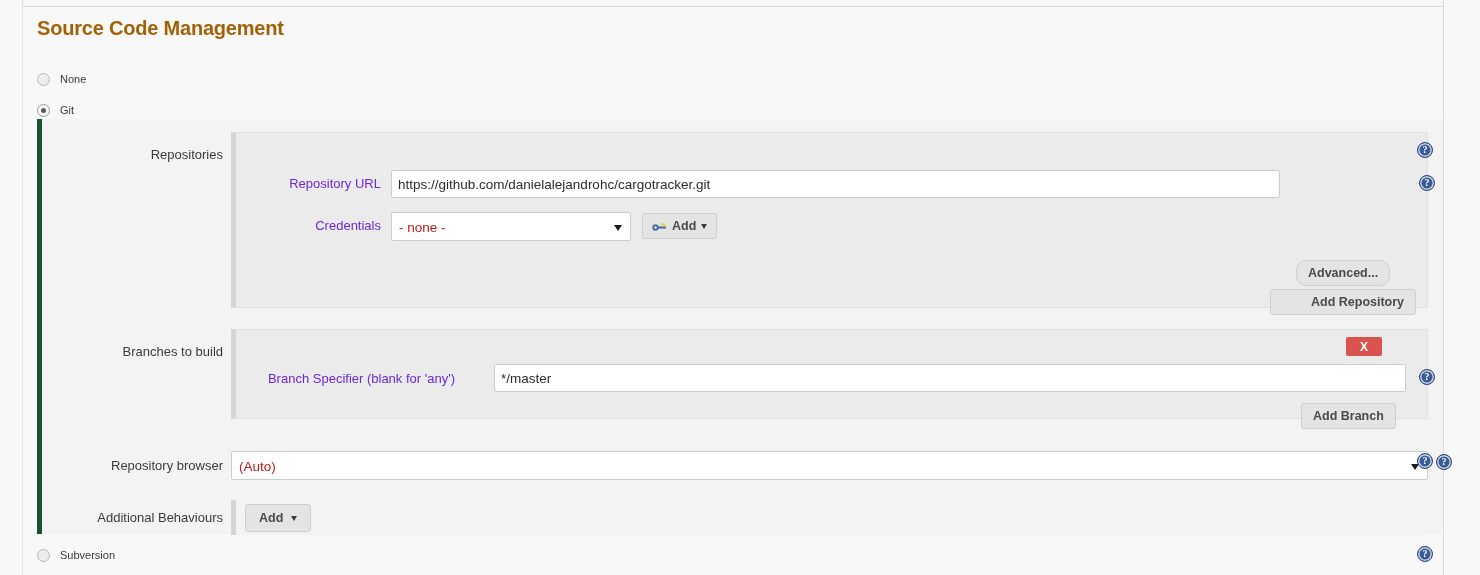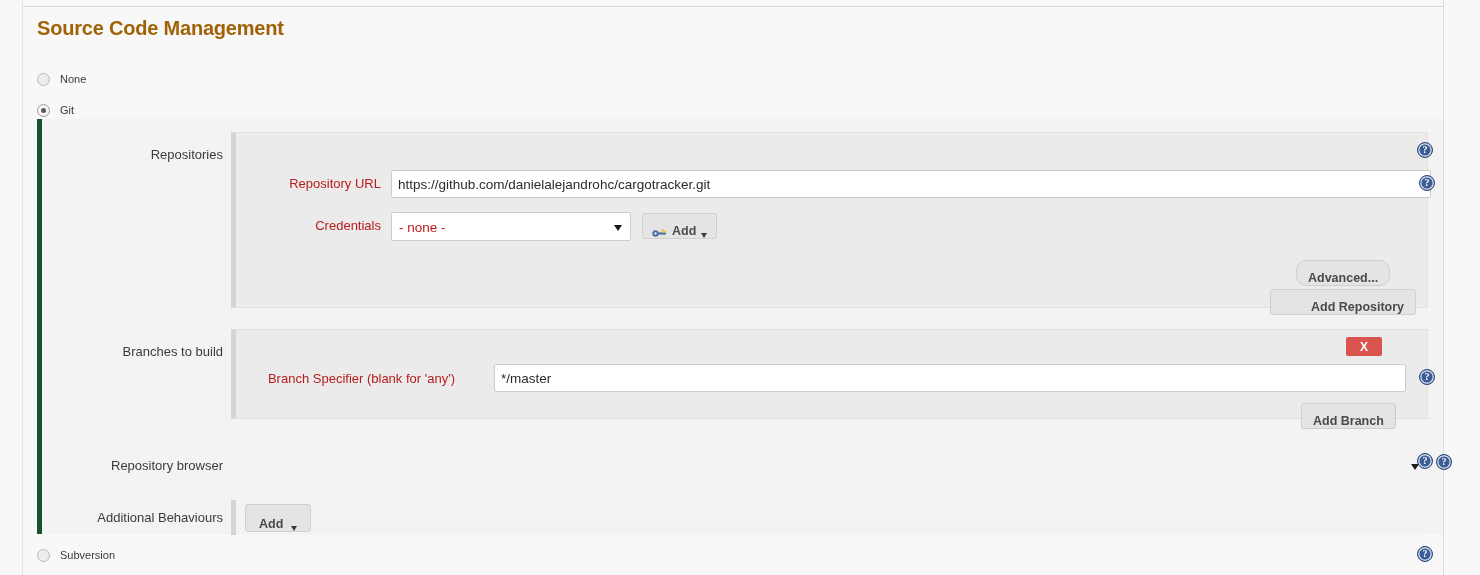--- a/index.html
+++ b/index.html
@@ -104,21 +104,21 @@
   .panel {
     position: absolute;
     background: #ebebeb;
     border: 1px solid #e0e0e0;
     border-left: 5px solid #d5d5d5;
   }
   .sub-label {
     position: absolute;
     text-align: right;
     font-size: 13px;
-    color: #b91c1c;
+    color: #6d28d9;
   }
   input.txt {
     position: absolute;
     height: 28px;
     padding: 2px 6px;
     font-family: "Liberation Sans", sans-serif;
     font-size: 13.5px;
     color: #2b2b2b;
     background: #ffffff;
     border: 1px solid #cccccc;
@@ -147,21 +147,21 @@
     width: 0; height: 0;
     border-left: 4.5px solid transparent;
     border-right: 4.5px solid transparent;
     border-top: 6px solid #1a1a1a;
     pointer-events: none;
   }
   
   .btn {
     position: absolute;
     display: inline-flex;
-    align-items: flex-end;
+    align-items: center;
     justify-content: center;
     gap: 5px;
     height: 26px;
     padding: 0 11px;
     font-family: "Liberation Sans", sans-serif;
     font-size: 12.5px;
     font-weight: bold;
     color: #4a4a4a;
     background: #e4e4e4;
     border: 1px solid #cfcfcf;
@@ -244,21 +244,21 @@
     </div>
 
     <div class="git-body">
 
       <div class="row-label" style="left:6px; top:28px;">Repositories</div>
 
       <div class="panel" style="left:189px; top:13px; width:1197px; height:176px;">
 
         <div class="sub-label" style="left:20px; top:43px; width:125px;">Repository URL</div>
 
-        <input class="txt" type="text" style="left: 155px; top: 37px; width: 1040px;" value="https://github.com/danielalejandrohc/cargotracker.git">
+        <input class="txt" type="text" style="left: 155px; top: 37px; width: 889px;" value="https://github.com/danielalejandrohc/cargotracker.git">
 
         <div class="help" style="left:1183px; top:42px;">?</div>
 
         <div class="sub-label" style="left:20px; top:85px; width:125px;">Credentials</div>
 
         <div class="fake-select" style="left:155px; top:79px; width:240px;">- none -</div>
         <span class="caret" style="left:378px; top:92px;"></span>
 
         <div class="btn" style="left:406px; top:80px; padding:0 9px;">
           <span class="key-icon">
@@ -295,20 +295,21 @@
 
         <div class="help" style="left:1183px; top:39px;">?</div>
       </div>
 
       <div class="btn" style="left:1259px; top:284px;">
         <span>Add Branch</span>
       </div>
 
       <div class="row-label" style="left:6px; top:339px;">Repository browser</div>
 
+      <div class="fake-select" style="left:189px; top:332px; width:1197px;">(Auto)</div>
       <span class="caret" style="left:1369px; top:345px;"></span>
 
       <div class="help" style="left:1394px; top:335px;">?</div>
 
       <div class="row-label" style="left:6px; top:391px;">Additional Behaviours</div>
 
       <div class="panel" style="left:189px; top:381px; width:1197px; height:35px; background:#f3f3f3; border:none; border-left:5px solid #d5d5d5;">
         <div class="btn" style="left:9px; top:4px; height:28px; padding:0 13px; gap:8px;">
           <span>Add</span>
           <span class="mini-caret"></span>

